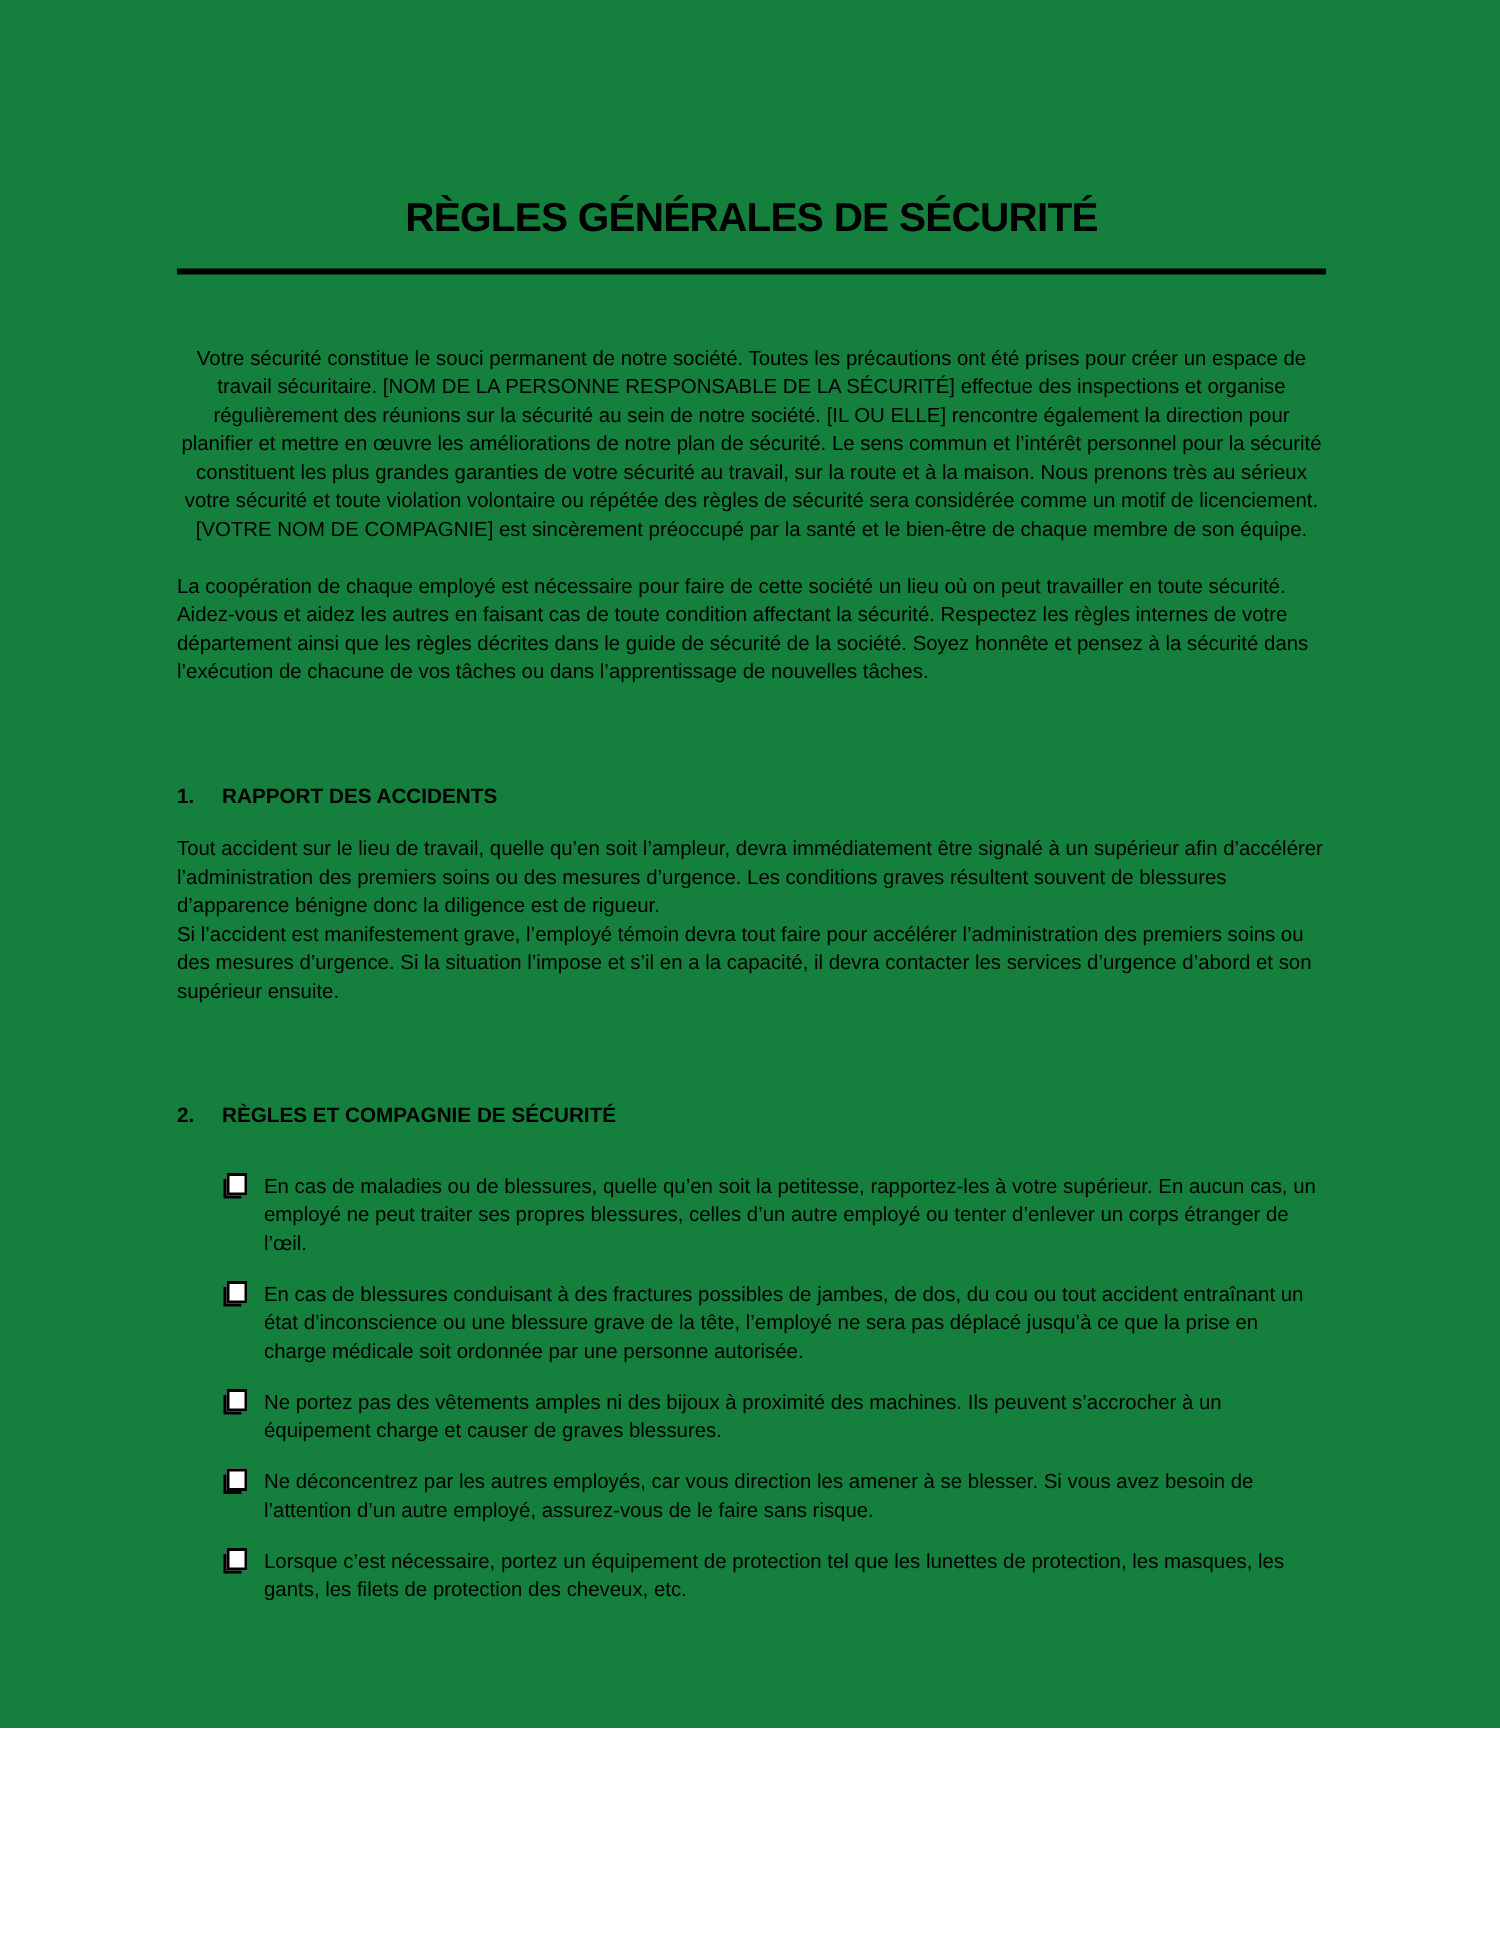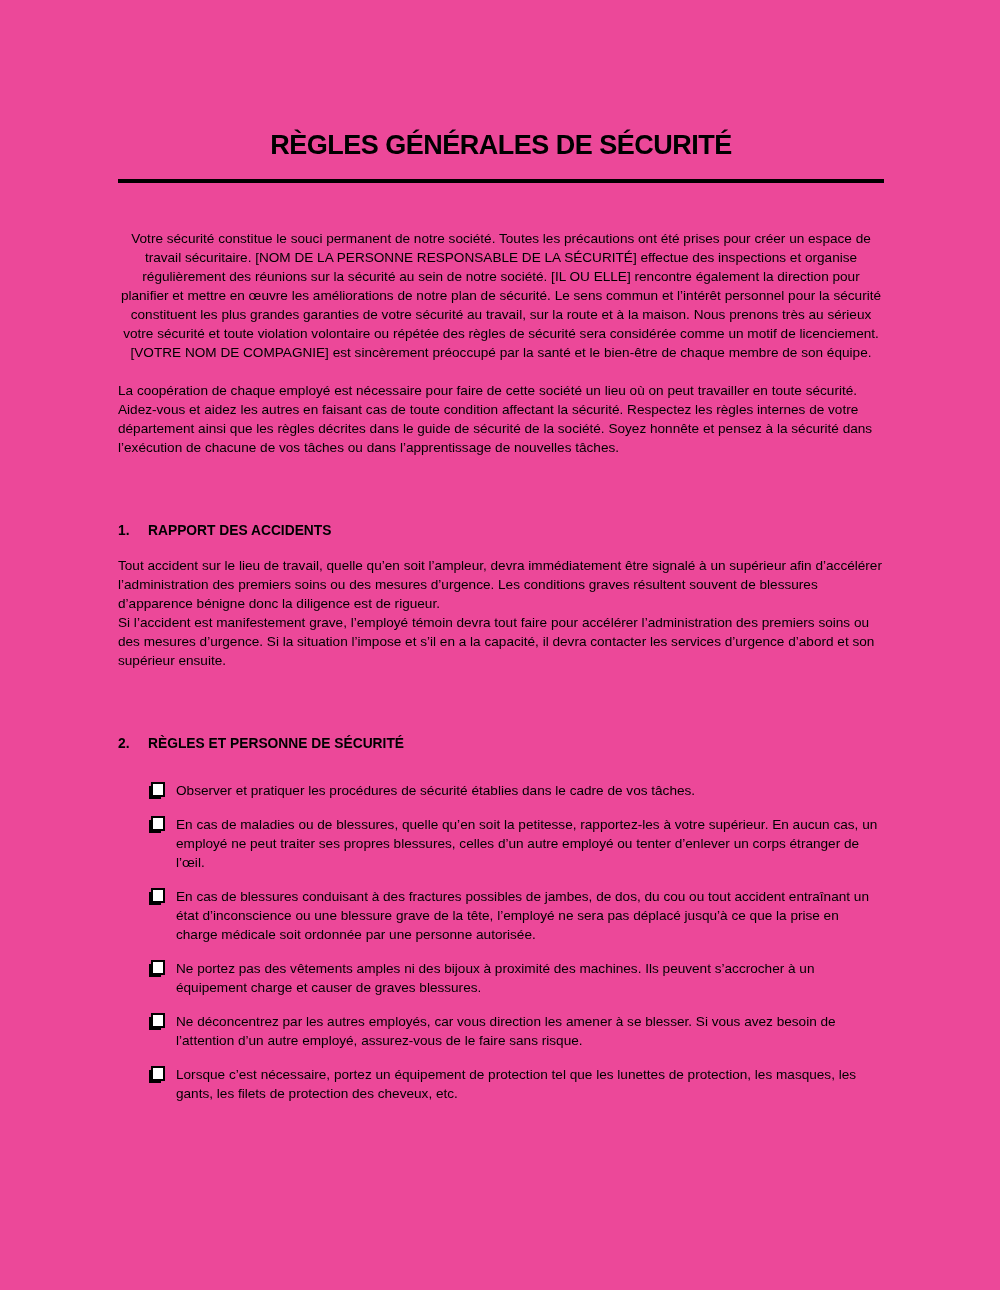--- a/index.html
+++ b/index.html
@@ -3,22 +3,22 @@
 <meta charset="utf-8">
 <style>
   html, body {
     margin: 0;
     padding: 0;
     background: #ffffff;
   }
   .page {
     position: relative;
     width: 1000px;
-    height: 1290px;
-    background: #ec4899;
+    height: 1152px;
+    background: #15803d;
     font-family: "Liberation Sans", sans-serif;
     color: #000000;
     overflow: hidden;
   }
   .content {
     padding: 0 116px 0 118px;
   }
   .doc-title {
     padding-top: 112px;
     text-align: center;
@@ -89,28 +89,24 @@
       <div class="section">
         <div class="section-heading">
           <span class="sec-num">1.</span><span>RAPPORT DES ACCIDENTS</span>
         </div>
         <p class="para">Tout accident sur le lieu de travail, quelle qu’en soit l’ampleur, devra immédiatement être signalé à un supérieur afin d’accélérer l’administration des premiers soins ou des mesures d’urgence. Les conditions graves résultent souvent de blessures d’apparence bénigne donc la diligence est de rigueur.</p>
         <p class="para">Si l’accident est manifestement grave, l’employé témoin devra tout faire pour accélérer l’administration des premiers soins ou des mesures d’urgence. Si la situation l’impose et s’il en a la capacité, il devra contacter les services d’urgence d’abord et son supérieur ensuite.</p>
       </div>
 
       <div class="section">
         <div class="section-heading">
-          <span class="sec-num">2.</span><span>RÈGLES ET PERSONNE DE SÉCURITÉ</span>
+          <span class="sec-num">2.</span><span>RÈGLES ET COMPAGNIE DE SÉCURITÉ</span>
         </div>
 
         <ul class="rules-list">
-          <li>
-            <span class="checkbox"></span>
-            <span>Observer et pratiquer les procédures de sécurité établies dans le cadre de vos tâches.</span>
-          </li>
           <li>
             <span class="checkbox"></span>
             <span>En cas de maladies ou de blessures, quelle qu’en soit la petitesse, rapportez-les à votre supérieur. En aucun cas, un employé ne peut traiter ses propres blessures, celles d’un autre employé ou tenter d’enlever un corps étranger de l’œil.</span>
           </li>
           <li>
             <span class="checkbox"></span>
             <span>En cas de blessures conduisant à des fractures possibles de jambes, de dos, du cou ou tout accident entraînant un état d’inconscience ou une blessure grave de la tête, l’employé ne sera pas déplacé jusqu’à ce que la prise en charge médicale soit ordonnée par une personne autorisée.</span>
           </li>
           <li>
             <span class="checkbox"></span>

